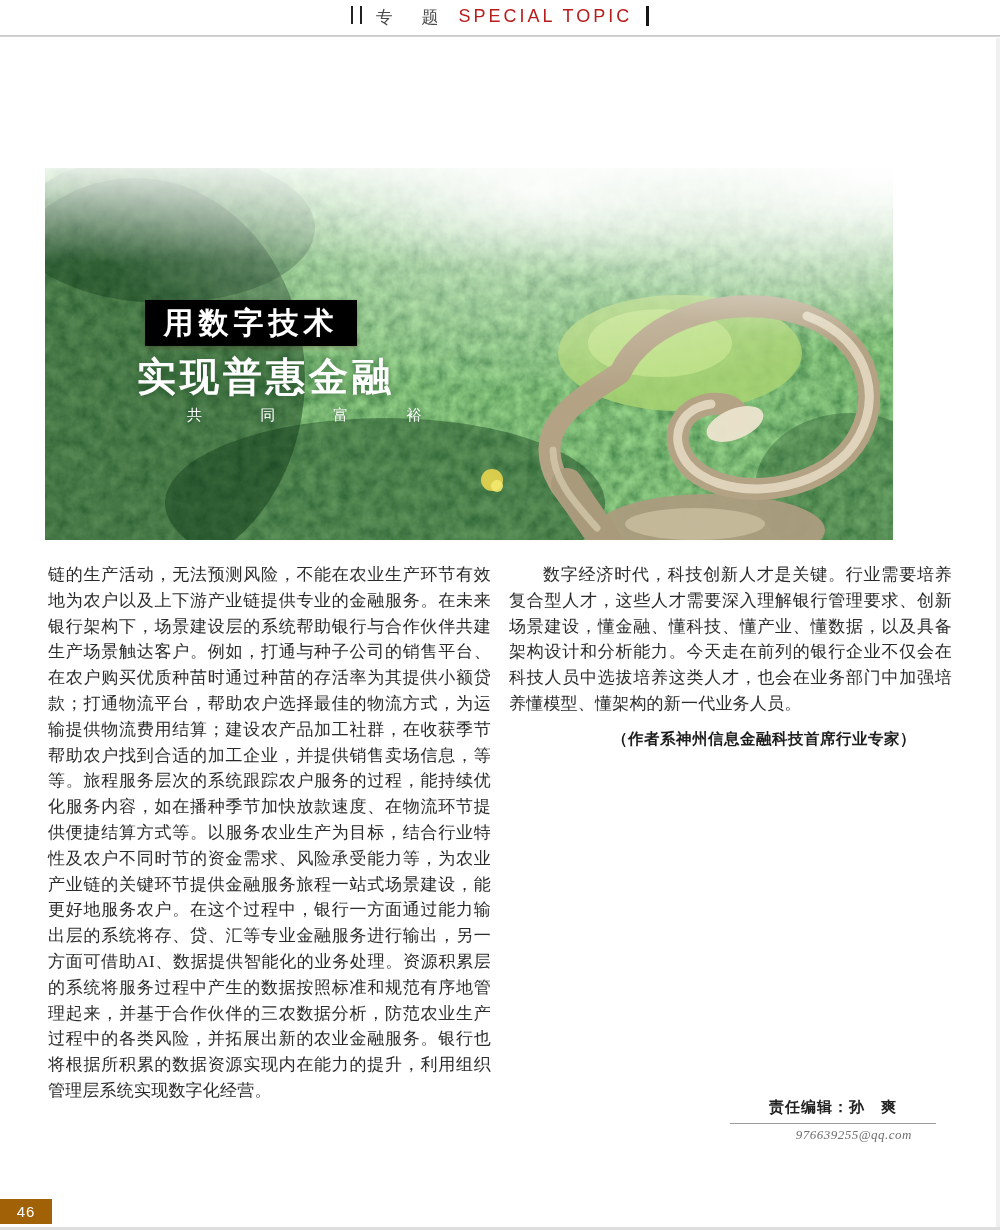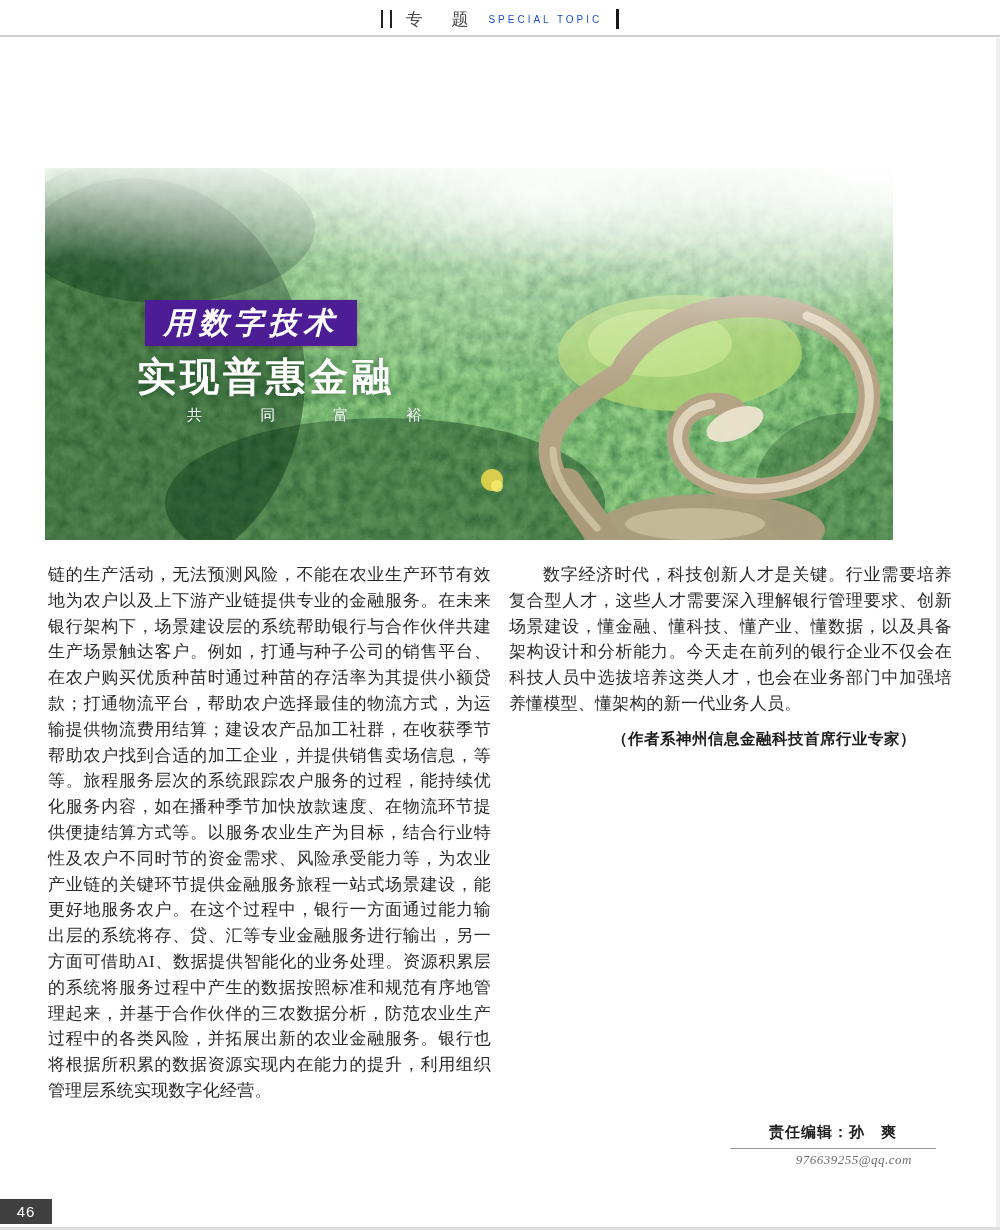--- a/index.html
+++ b/index.html
@@ -3,27 +3,27 @@
 <meta charset="utf-8">
 <style>
   html,body{margin:0;padding:0;background:#f6f6f6;}
   .page{
     position:relative;width:1000px;height:1230px;margin:0 auto;background:#ffffff;
     font-family:"Liberation Serif","DejaVu Serif",serif;color:#2a2a2a;overflow:hidden;
   }
   
   .header{
     position:absolute;top:6px;left:0;width:100%;height:26px;
-    display:flex;align-items:center;justify-content:center;gap:14px;
+    display:flex;align-items:flex-start;justify-content:center;gap:14px;
     font-family:"Liberation Sans","DejaVu Sans",sans-serif;
   }
   .dbar{width:7px;height:18px;border-left:2px solid #222;border-right:2px solid #222;}
   .sbar{width:3px;height:20px;background:#161616;}
   .h-cn{font-size:17px;color:#4a4a4a;letter-spacing:12px;margin-right:-6px;}
-  .h-en{font-size:10px;color:#1d4ed8;letter-spacing:3px;}
+  .h-en{font-size:18px;color:#b91c1c;letter-spacing:3px;}
   .header-rule{position:absolute;top:35px;left:0;width:100%;height:2px;background:linear-gradient(to bottom,#c6c6c6,#d9d9d9);}
   .edge-right{position:absolute;top:38px;right:0;width:4px;height:1192px;background:#f0f0f0;}
   .edge-bottom{position:absolute;bottom:0;left:0;width:100%;height:3px;background:#dedede;}
   
   .hero{position:absolute;left:45px;top:168px;width:848px;height:372px;overflow:hidden;}
   .hero svg{position:absolute;left:0;top:0;}
   .hero-redbox{
     position:absolute;left:100px;top:132px;width:212px;height:46px;
     display:flex;align-items:center;justify-content:center;
     color:#fff;font-weight:bold;font-size:30px;letter-spacing:5px;
@@ -64,29 +64,28 @@
   .author-note{
     margin:10px 0 4px 0;font-size:15.5px;font-weight:bold;color:#1d1d1d;
     text-align:right;padding-right:36px;letter-spacing:0.5px;line-height:24px;
   }
   
   .editor{position:absolute;right:64px;top:1098px;width:206px;}
   .editor-name{
     font-size:15px;font-weight:bold;color:#222;text-align:center;letter-spacing:1px;
     padding-bottom:6px;border-bottom:1.5px solid #9a9a9a;
     font-family:"Liberation Sans","DejaVu Sans",sans-serif;
-    margin-top:25px;
   }
   .editor-email{
     font-size:13px;color:#6e6e6e;text-align:right;padding:3px 24px 0 0;
     font-style:italic;letter-spacing:0.5px;
   }
   .page-num{
     position:absolute;left:0;top:1199px;width:52px;height:25px;
-    background:#404040;color:#ffffff;display:flex;align-items:center;justify-content:center;
+    background:#a16207;color:#ffffff;display:flex;align-items:center;justify-content:center;
     font-size:15px;font-family:"Liberation Sans","DejaVu Sans",sans-serif;letter-spacing:1px;
   }
 </style>
 </head>
 <body>
 
 <div class="page">
 
   <div class="header">
     <span class="dbar"></span>
@@ -147,21 +146,21 @@
       <ellipse cx="690" cy="256" rx="30" ry="15" fill="#ece4cd" opacity="0.95" transform="rotate(-22 690 256)"></ellipse>
 
       <circle cx="447" cy="312" r="11" fill="#e9d54e" opacity="0.9"></circle>
       <circle cx="452" cy="318" r="6" fill="#f3e96e" opacity="0.9"></circle>
 
       <rect x="0" y="0" width="848" height="372" fill="url(#haze)"></rect>
       <rect x="0" y="0" width="848" height="372" fill="url(#hazeTR)"></rect>
       <rect x="0" y="0" width="848" height="95" fill="url(#topfade)"></rect>
     </svg>
 
-    <div class="hero-redbox" style="background:#4c1d95;font-style:italic;">用数字技术</div>
+    <div class="hero-redbox" style="background:#000000;">用数字技术</div>
     <div class="hero-main">实现普惠金融</div>
     <div class="hero-sub">共 同 富 裕</div>
   </div>
 
   <div class="columns">
     <div class="col">
       <p class="para">链的生产活动，无法预测风险，不能在农业生产环节有效地为农户以及上下游产业链提供专业的金融服务。在未来银行架构下，场景建设层的系统帮助银行与合作伙伴共建生产场景触达客户。例如，打通与种子公司的销售平台、在农户购买优质种苗时通过种苗的存活率为其提供小额贷款；打通物流平台，帮助农户选择最佳的物流方式，为运输提供物流费用结算；建设农产品加工社群，在收获季节帮助农户找到合适的加工企业，并提供销售卖场信息，等等。旅程服务层次的系统跟踪农户服务的过程，能持续优化服务内容，如在播种季节加快放款速度、在物流环节提供便捷结算方式等。以服务农业生产为目标，结合行业特性及农户不同时节的资金需求、风险承受能力等，为农业产业链的关键环节提供金融服务旅程一站式场景建设，能更好地服务农户。在这个过程中，银行一方面通过能力输出层的系统将存、贷、汇等专业金融服务进行输出，另一方面可借助AI、数据提供智能化的业务处理。资源积累层的系统将服务过程中产生的数据按照标准和规范有序地管理起来，并基于合作伙伴的三农数据分析，防范农业生产过程中的各类风险，并拓展出新的农业金融服务。银行也将根据所积累的数据资源实现内在能力的提升，利用组织管理层系统实现数字化经营。</p>
     </div>
     <div class="col">
       <p class="para indent">数字经济时代，科技创新人才是关键。行业需要培养复合型人才，这些人才需要深入理解银行管理要求、创新场景建设，懂金融、懂科技、懂产业、懂数据，以及具备架构设计和分析能力。今天走在前列的银行企业不仅会在科技人员中选拔培养这类人才，也会在业务部门中加强培养懂模型、懂架构的新一代业务人员。</p>

